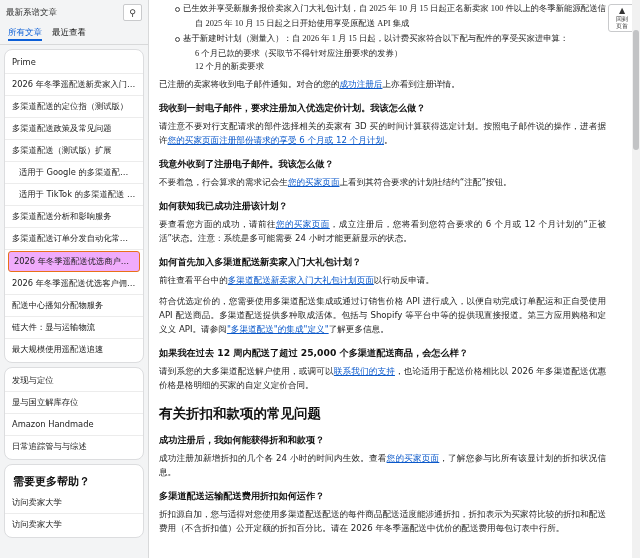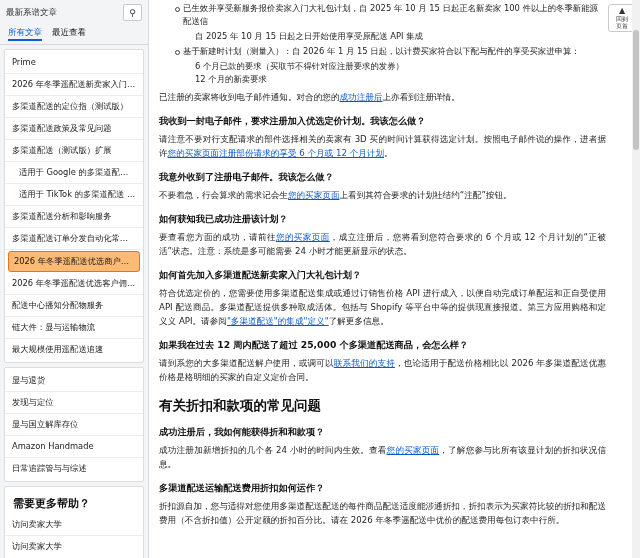--- a/index.html
+++ b/index.html
@@ -29,30 +29,30 @@
     background:#fff;display:flex;align-items:center;justify-content:center;
     font-size:9px;color:#333;
   }
   .sb-tabs{
     display:flex;gap:10px;padding:2px 8px 3px 8px;border-bottom:1px solid #d8d9da;
   }
   .sb-tab{font-size:8.5px;color:#222;padding-bottom:0;}
   .sb-tab.active{border-bottom:2px solid #0b5ed7;color:#0b5ed7;}
 
   .sb-card{
-    background:#fff;border:1px solid #dcdddf;border-radius:2px;
+    background:#fff;border:1px solid #dcdddf;border-radius:8px;
     margin:4px 4px 0 4px;padding:2px 0;
   }
   .sb-item{
     padding:5px 7px;font-size:8.3px;line-height:11px;color:#1a1a1a;
     border-bottom:1px solid #ececec;white-space:nowrap;overflow:hidden;text-overflow:ellipsis;
   }
   .sb-item:last-child{border-bottom:none;}
   .sb-item.sel{
-    border:1.5px solid #e8711a;border-radius:3px;background:#fdba74;
+    border:1.5px solid #e8711a;border-radius:3px;background:#f0abfc;
     margin:1px 3px;padding:4px 5px;
   }
   .sb-item.indent{padding-left:14px;}
   .sb-help-title{
     font-size:11px;font-weight:bold;padding:7px 8px 3px 8px;color:#111;
   }
 
   
   .main{
     flex:1;height:558px;overflow:hidden;position:relative;
@@ -72,21 +72,21 @@
   ul.bul{margin:0 0 4px 0;padding-left:16px;list-style:none;}
   ul.bul>li{
     font-size:8.4px;line-height:13px;margin:0 0 2px 0;position:relative;padding-left:8px;color:#242424;
   }
   ul.bul>li:before{
     content:"";position:absolute;left:0;top:5px;width:3px;height:3px;
     border-radius:50%;background:#444;
   }
   ul.bul.hollow>li:before{background:transparent;border:1px solid #444;}
   ul.bul ul{margin:2px 0 0 0;padding-left:12px;list-style:none;}
-  .top-block{margin-top:0;}
+  .top-block{margin-top:0;font-family:Liberation Serif, serif;}
 
   
   .to-top{
     position:absolute;right:4px;top:4px;width:26px;height:26px;
     border:1px solid #c9cacc;border-radius:3px;background:#fff;
     display:flex;flex-direction:column;align-items:center;justify-content:center;
     font-size:6px;color:#333;line-height:7px;
   }
   .to-top .car{font-size:8px;line-height:8px;}
 
@@ -127,21 +127,20 @@
       <div class="sb-item">多渠道配送分析和影响服务</div>
       <div class="sb-item">多渠道配送订单分发自动化常见问题</div>
       <div class="sb-item sel">2026 年冬季遥配送优选商户介绍</div>
       <div class="sb-item">2026 年冬季遥配送优选客户佣务报告书</div>
       <div class="sb-item">配送中心播知分配物服务</div>
       <div class="sb-item">链大件：显与运输物流</div>
       <div class="sb-item">最大规模使用遥配送追速</div>
     </div>
 
     <div class="sb-card">
-      <div class="sb-item">显与退货</div>
       <div class="sb-item">发现与定位</div>
       <div class="sb-item">显与国立解库存位</div>
       <div class="sb-item">Amazon Handmade</div>
       <div class="sb-item">日常追踪管与与综述</div>
     </div>
 
     <div class="sb-card">
       <div class="sb-help-title">需要更多帮助？</div>
       <div class="sb-item">访问卖家大学</div>
       <div class="sb-item">访问卖家大学</div>
@@ -184,20 +183,21 @@
       <div class="q">我收到一封电子邮件，要求注册加入优选定价计划。我该怎么做？</div>
       <p class="p">请注意不要对行支配请求的部件选择相关的卖家有 3D 买的时间计算获得选定计划。按照电子邮件说的操作，进者据许<a class="lk" href="#">您的买家页面注册部份请求的享受 6 个月或 12 个月计划</a>。</p>
 
       <div class="q">我意外收到了注册电子邮件。我该怎么做？</div>
       <p class="p">不要着急，行会算求的需求记会生<a class="lk" href="#">您的买家页面</a>上看到其符合要求的计划社结约“注配”按钮。</p>
 
       <div class="q">如何获知我已成功注册该计划？</div>
       <p class="p">要查看您方面的成功，请前往<a class="lk" href="#">您的买家页面</a>，成立注册后，您将看到您符合要求的 6 个月或 12 个月计划的“正被活”状态。注意：系统是多可能需要 24 小时才能更新显示的状态。</p>
 
       <div class="q">如何首先加入多渠道配送新卖家入门大礼包计划？</div>
+      <p class="p">前往查看平台中的<a class="lk" href="#">多渠道配送新卖家入门大礼包计划页面</a>以行动反申请。</p>
 
       <p class="p">符合优选定价的，您需要使用多渠道配送集成或通过订销售价格 API 进行成入，以便自动完成订单配运和正自受使用 API 配送商品。多渠道配送提供多种取成活体。包括与 Shopify 等平台中等的提供现直接报道。第三方应用购格和定义义 API。请参阅<a class="lk" href="#">"多渠道配送"的集成"定义"</a>了解更多信息。</p>
 
       <div class="q">如果我在过去 12 周内配送了超过 25,000 个多渠道配送商品，会怎么样？</div>
       <p class="p">请到系您的大多渠道配送解户使用，或调可以<a class="lk" href="#">联系我们的支持</a>，也论适用于配送价格相比以 2026 年多渠道配送优惠价格是格明细的买家的自定义定价合同。</p>
     </div>
 
     <h2>有关折扣和款项的常见问题</h2>
 
     <div>

